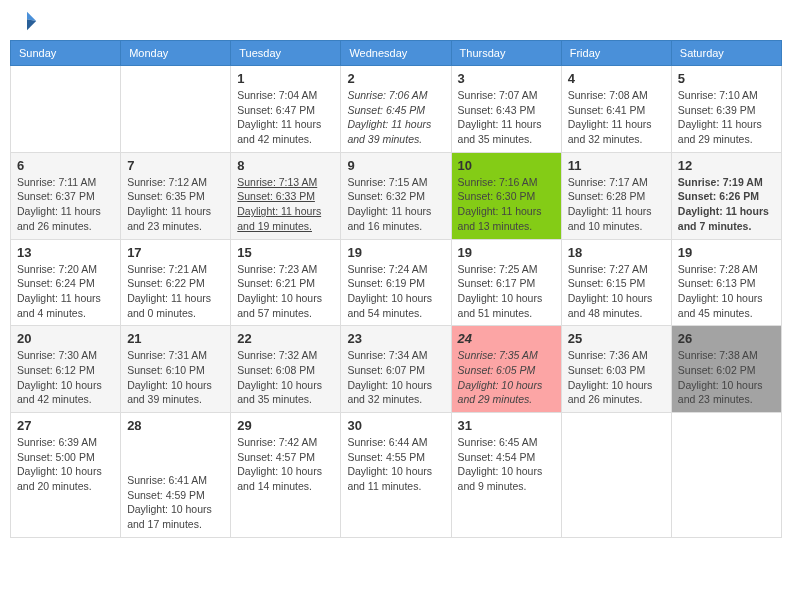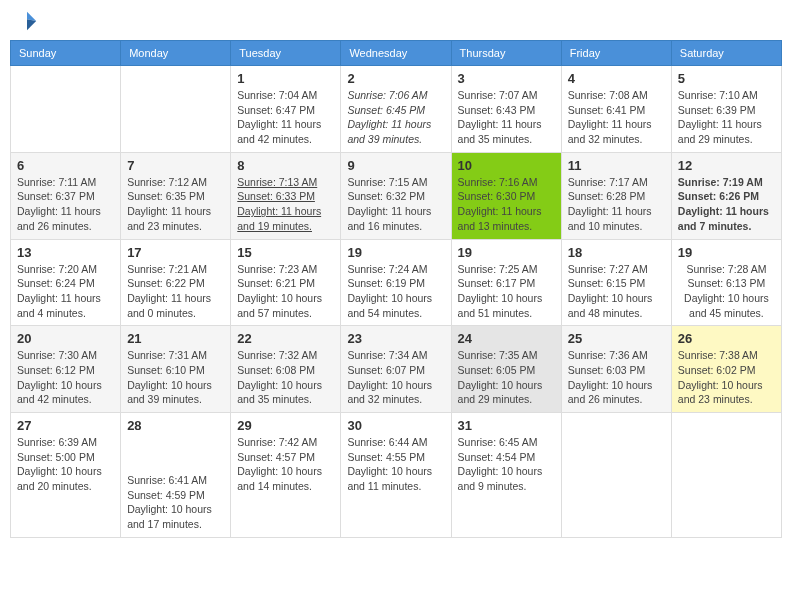--- a/index.html
+++ b/index.html
@@ -236,21 +236,21 @@
 Daylight: 10 hours and 51 minutes.</div>
         </td>
         <td>
           <span class="day-number">18</span>
           <div class="day-info" style="white-space: pre-line;">Sunrise: 7:27 AM
 Sunset: 6:15 PM
 Daylight: 10 hours and 48 minutes.</div>
         </td>
         <td>
           <span class="day-number">19</span>
-          <div class="day-info" style="white-space: pre-line; text-align: center;">Sunrise: 7:28 AM
+          <div class="day-info" style="white-space: pre-line;">Sunrise: 7:28 AM
 Sunset: 6:13 PM
 Daylight: 10 hours and 45 minutes.</div>
         </td>
       </tr>
       <tr>
         <td style="background: rgb(245, 245, 245);">
           <span class="day-number">20</span>
           <div class="day-info" style="white-space: pre-line;">Sunrise: 7:30 AM
 Sunset: 6:12 PM
 Daylight: 10 hours and 42 minutes.</div>
@@ -266,33 +266,33 @@
           <div class="day-info" style="white-space: pre-line;">Sunrise: 7:32 AM
 Sunset: 6:08 PM
 Daylight: 10 hours and 35 minutes.</div>
         </td>
         <td style="background: rgb(245, 245, 245);">
           <span class="day-number">23</span>
           <div class="day-info" style="white-space: pre-line;">Sunrise: 7:34 AM
 Sunset: 6:07 PM
 Daylight: 10 hours and 32 minutes.</div>
         </td>
-        <td style="background: #e5e5e5;">
+        <td style="background: #fca5a5; font-style: italic;">
           <span class="day-number">24</span>
           <div class="day-info" style="white-space: pre-line;">Sunrise: 7:35 AM
 Sunset: 6:05 PM
 Daylight: 10 hours and 29 minutes.</div>
         </td>
         <td style="background: rgb(245, 245, 245);">
           <span class="day-number">25</span>
           <div class="day-info" style="white-space: pre-line;">Sunrise: 7:36 AM
 Sunset: 6:03 PM
 Daylight: 10 hours and 26 minutes.</div>
         </td>
-        <td style="background: #fef9c3;">
+        <td style="background: #a3a3a3;">
           <span class="day-number">26</span>
           <div class="day-info" style="white-space: pre-line;">Sunrise: 7:38 AM
 Sunset: 6:02 PM
 Daylight: 10 hours and 23 minutes.</div>
         </td>
       </tr>
       <tr>
         <td>
           <span class="day-number">27</span>
           <div class="day-info" style="white-space: pre-line;">Sunrise: 6:39 AM

